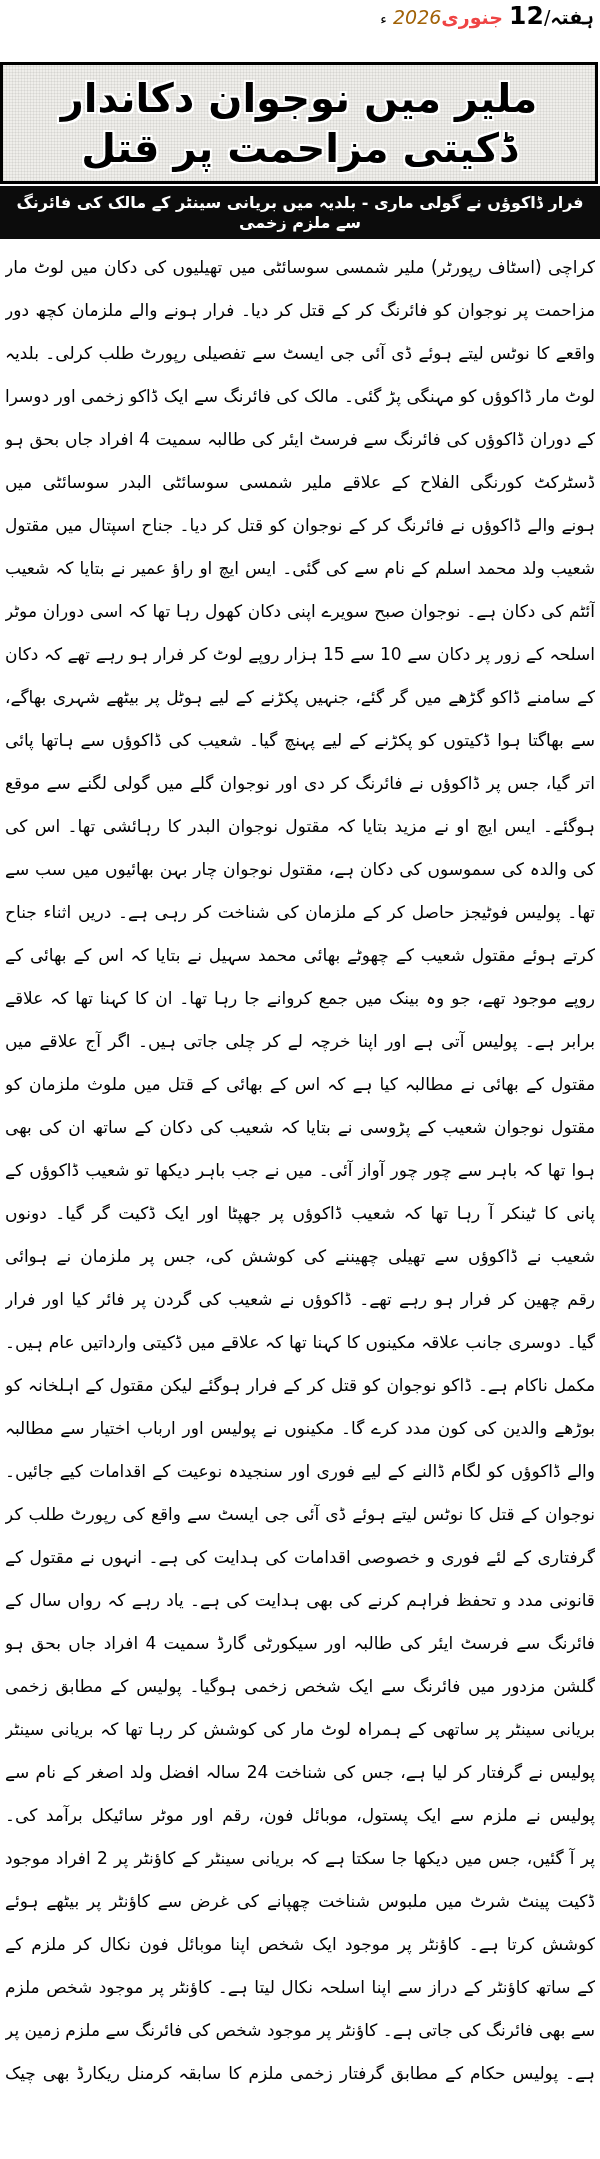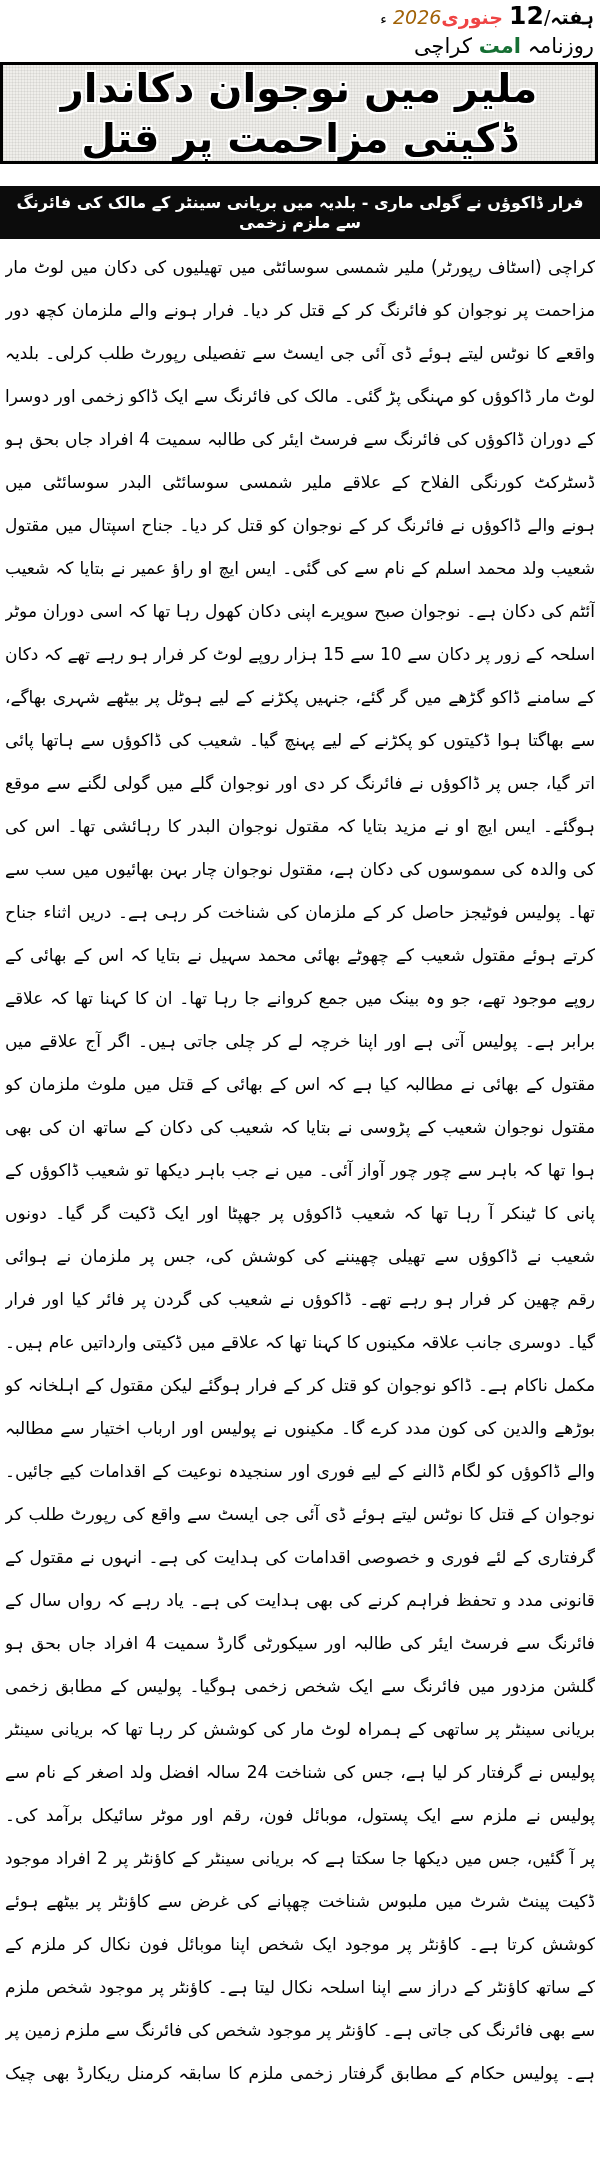--- a/index.html
+++ b/index.html
@@ -18,21 +18,21 @@
   .date-line { font-size: 19px; line-height: 28px; white-space: nowrap; }
   .date-day-name { color: #000000; font-weight: bold; }
   .date-sep { color: #000; }
   .date-day { color: #000; font-weight: bold; font-size: 25px; }
   .date-month { color: #ef4444; font-weight: bold; }
   .date-year { color: #a16207; font-style: italic; }
   .date-era { color: #000; font-size: 14px; }
   .paper-line { font-size: 21px; line-height: 27px; white-space: nowrap; }
   .paper-name { color: #156f33; font-weight: bold; }
   .headline-box {
-    position: absolute; top: 62px; left: 0; right: 2px; height: 102px;
+    position: absolute; top: 62px; left: 0; right: 2px; height: 122px;
     border: 3px solid #000;
     background:
       repeating-linear-gradient(0deg, rgba(0,0,0,0.055) 0 1px, transparent 1px 3px),
       repeating-linear-gradient(90deg, rgba(0,0,0,0.055) 0 1px, transparent 1px 3px),
       #efeeea;
     display: flex; align-items: center; justify-content: center;
     direction: rtl; text-align: center;
     font-size: 40px; font-weight: bold; line-height: 1.25;
     padding: 0 2px; overflow: hidden;
     text-shadow:
@@ -58,21 +58,20 @@
     overflow: hidden;
     white-space: normal;
   }
   .body-line:last-child { text-align-last: center; }
 </style>
 </head>
 <body>
 
 <div class="masthead">
   <div class="date-line"><span class="date-day-name">ہفتہ</span><span class="date-sep">/</span><span class="date-day">12</span> <span class="date-month">جنوری</span><span class="date-year">2026</span> <span class="date-era">ء</span></div>
-  <div class="paper-line"><span>روزنامہ</span> <span class="paper-name">امت</span> <span>کراچی</span></div>
 </div>
 
 <div class="headline-box">ملیر میں نوجوان دکاندار ڈکیتی مزاحمت پر قتل</div>
 
 <div class="subheadline-bar">فرار ڈاکوؤں نے گولی ماری - بلدیہ میں بریانی سینٹر کے مالک کی فائرنگ سے ملزم زخمی</div>
 
 <div class="article-body">
     <div class="body-line">کراچی (اسٹاف رپورٹر) ملیر شمسی سوسائٹی میں تھیلیوں کی دکان میں لوٹ مار کے بعد فرار ہونے والے ملزمان نے</div>
     <div class="body-line">مزاحمت پر نوجوان کو فائرنگ کر کے قتل کر دیا۔ فرار ہونے والے ملزمان کچھ دور گڑھے میں گر گئے۔ آئی جی نے</div>
     <div class="body-line">واقعے کا نوٹس لیتے ہوئے ڈی آئی جی ایسٹ سے تفصیلی رپورٹ طلب کرلی۔ بلدیہ گلشن مزدور میں بریانی سینٹر پر</div>

